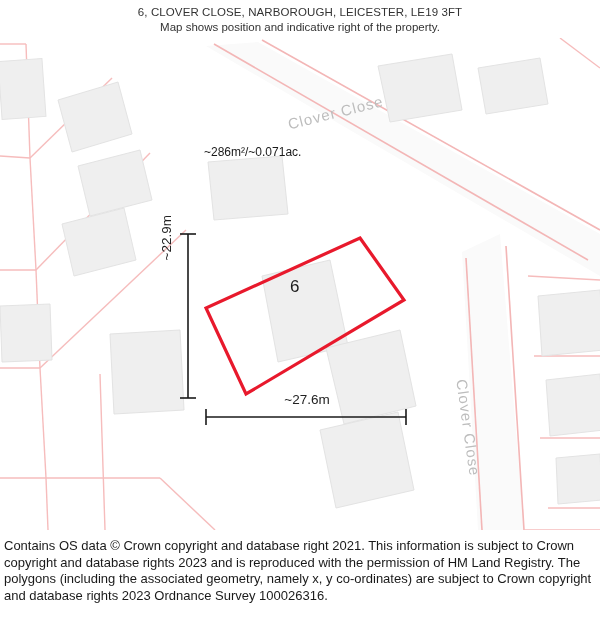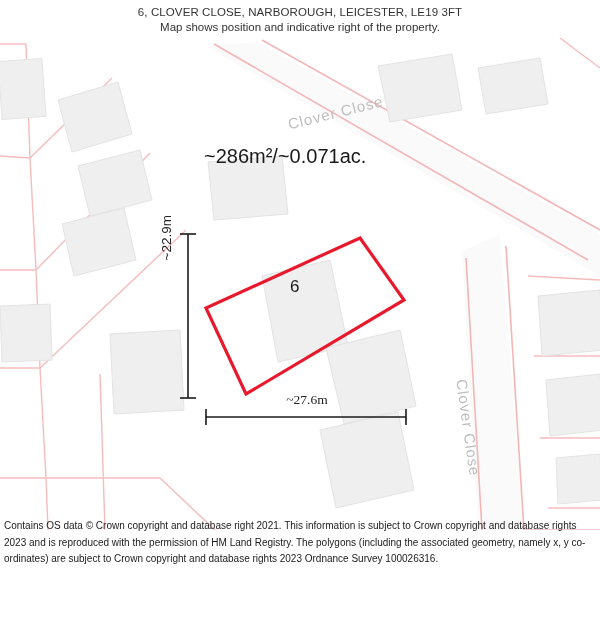--- a/index.html
+++ b/index.html
@@ -69,27 +69,26 @@
     line-height: 15px;
     transform: rotate(-90deg);
     transform-origin: center center;
     white-space: nowrap;
   }
   .meas-h {
     left: 207px;
     top: 392px;
     width: 200px;
     text-align: center;
-    font-family: Liberation Serif, serif;
   }
   .area-label {
     position: absolute;
     left: 204px;
     top: 145px;
-    font-size: 20px;
+    font-size: 12px;
     color: #1a1a1a;
     white-space: nowrap;
   }
   .plot-number {
     position: absolute;
     left: 290px;
     top: 277px;
     font-size: 17px;
     color: #1a1a1a;
   }
@@ -111,25 +110,25 @@
   .street-right {
     left: 470px;
     top: 340px;
     transform: rotate(82deg);
     transform-origin: left top;
   }
   
   .footer {
     position: absolute;
     left: 0;
-    top: 512px;
+    top: 532px;
     width: 600px;
     padding: 6px 4px 0 4px;
     box-sizing: border-box;
-    font-size: 10px;
+    font-size: 13px;
     line-height: 16.5px;
     color: #1a1a1a;
   }
   .footer p {
     margin: 0;
   }
 </style>
 </head>
 <body>
 

